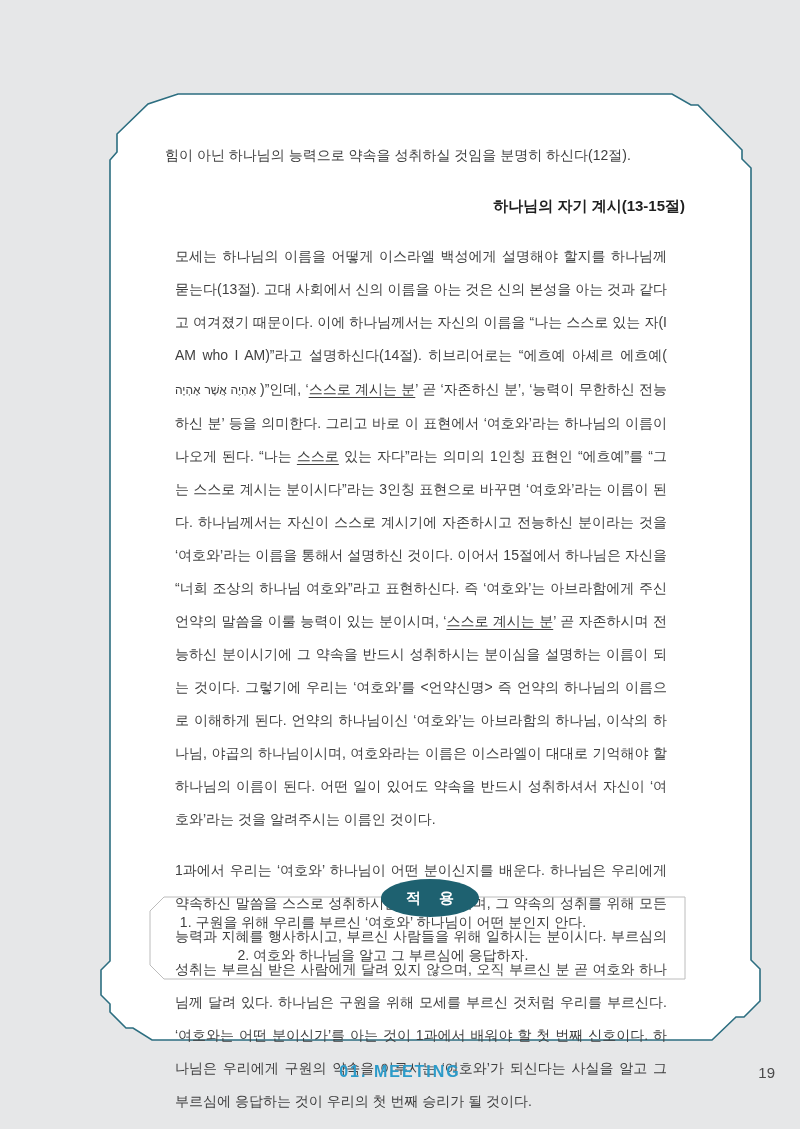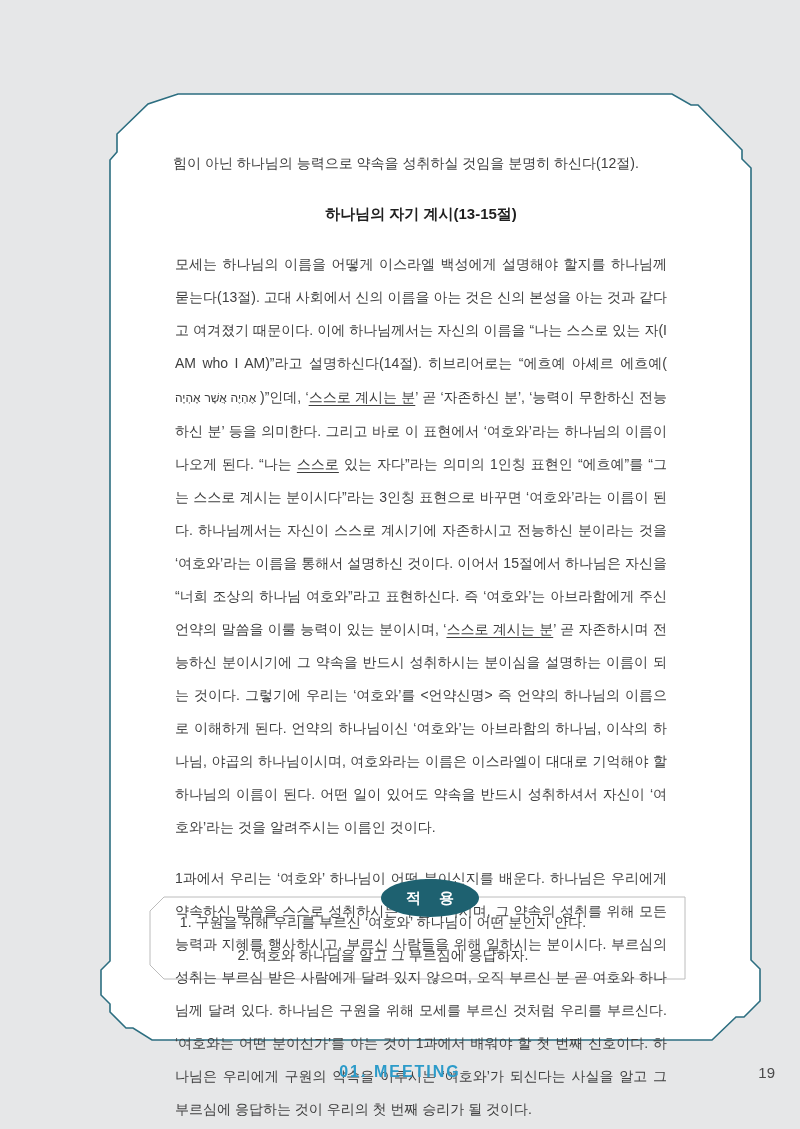--- a/index.html
+++ b/index.html
@@ -18,24 +18,24 @@
     background:var(--page-bg);
     font-family:"Liberation Sans",sans-serif;
   }
   .frame-svg{position:absolute;left:0;top:0;}
   .frame-outline{fill:#ffffff;stroke:var(--frame-stroke);stroke-width:1.6;}
   .appbox-outline{fill:#ffffff;stroke:var(--box-border);stroke-width:1;}
   .content{
     position:absolute;left:157px;top:131px;width:528px;
     color:var(--body-text);font-size:14px;line-height:33px;text-align:justify;
   }
-  .intro{margin:16px;}
+  .intro{margin:8px;}
   .heading{
     margin:17px 0 0 0;font-size:15px;font-weight:bold;color:var(--heading-text);
-    text-align:center;
+    text-align:right;
   }
   .para{margin:18px;}
   .para + .para{margin-top:12px;}
   .para .u{text-decoration:underline;text-underline-offset:3px;}
   .para .he{font-size:12px;}
   .app-badge{
     position:absolute;left:381px;top:879px;width:98px;height:38px;
     background:var(--badge-bg);border-radius:50%;
     display:flex;align-items:center;justify-content:center;
     color:#ffffff;font-size:15px;font-weight:bold;letter-spacing:7px;

